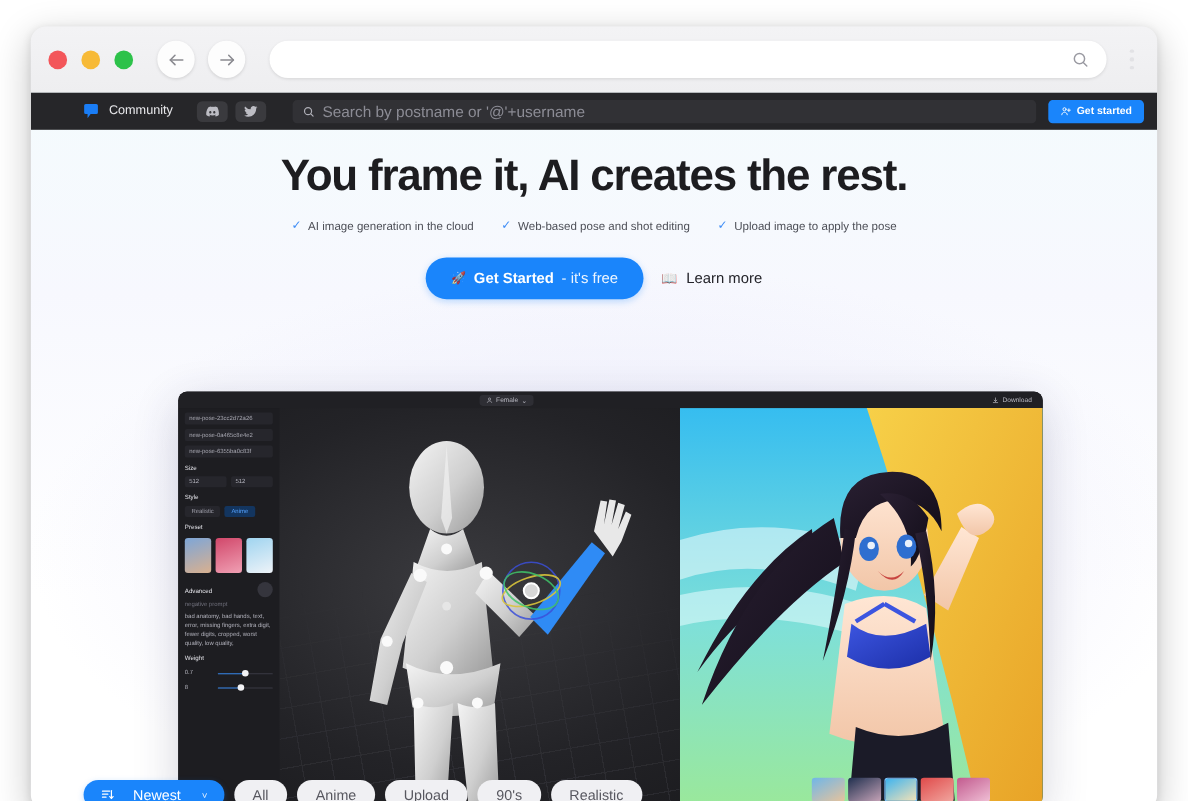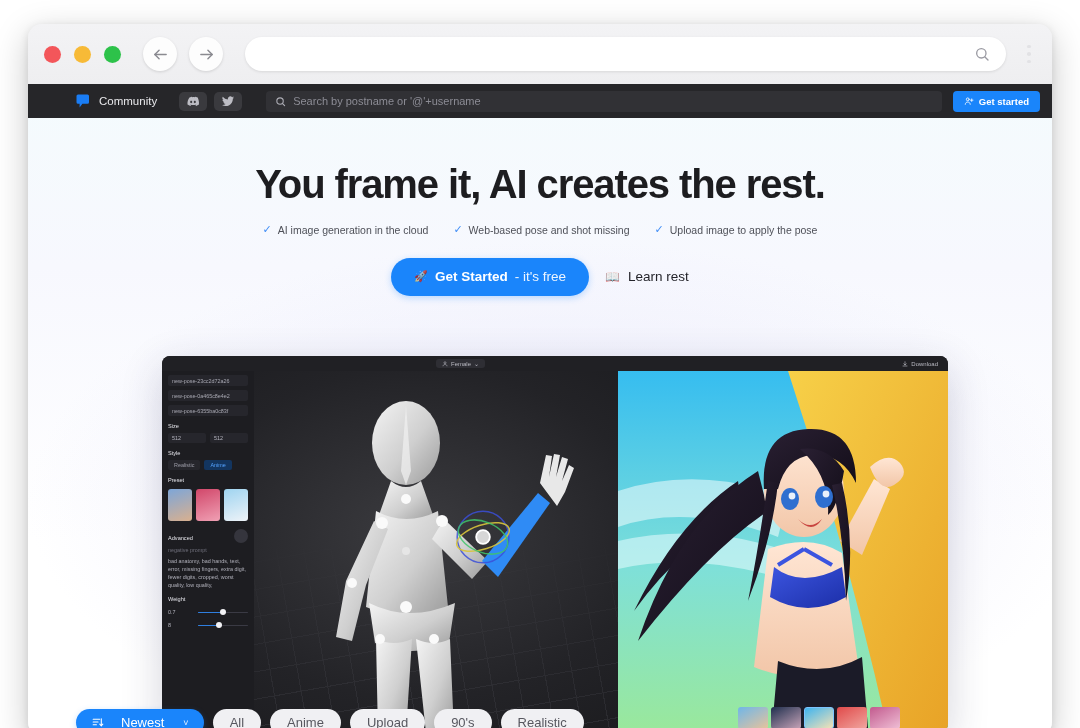--- a/index.html
+++ b/index.html
@@ -105,37 +105,37 @@
     max-width: 676px;
     height: 21px;
     background: #313135;
     border-radius: 4px;
     display: flex; align-items: center;
     gap: 7px;
     padding: 0 9px;
   }
   #nav-search .s-ico { color: #aeaeb6; display: flex; }
   #nav-search .s-ico svg { width: 11px; height: 11px; }
-  #nav-search .ph { font-size: 11px; color: #8c8c95; }
+  #nav-search .ph { font-size: 14px; color: #8c8c95; }
 
   #get-started-nav {
     margin-left: auto;
     background: #1a85fb;
     color: #fff;
     height: 21px;
     border-radius: 4px;
     padding: 0 11px;
     display: flex; align-items: center; gap: 5px;
     font-size: 9.5px; font-weight: bold;
     border: none; cursor: pointer;
   }
   #get-started-nav svg { width: 10px; height: 10px; }
 
   
-  #hero { padding-top: 20px; text-align: center; position: relative; margin-top: 24px; }
+  #hero { padding-top: 20px; text-align: center; position: relative; }
   #headline {
     font-size: 40px;
     font-weight: bold;
     color: #1d1d20;
     letter-spacing: -1.1px;
     line-height: 1.12;
   }
   #feature-list {
     margin-top: 17px;
     display: flex; justify-content: center;
@@ -401,37 +401,37 @@
     <div id="hero">
       <h1 id="headline">You frame it, AI creates the rest.</h1>
 
       <div id="feature-list">
         <div class="feature">
           <span class="chk">✓</span>
           <span>AI image generation in the cloud</span>
         </div>
         <div class="feature">
           <span class="chk">✓</span>
-          <span>Web-based pose and shot missing</span>
+          <span>Web-based pose and shot editing</span>
         </div>
         <div class="feature">
           <span class="chk">✓</span>
           <span>Upload image to apply the pose</span>
         </div>
       </div>
 
       <div id="cta-row">
         <button id="cta-primary">
           <span class="rocket">🚀</span>
           <span class="lbl">Get Started</span>
           <span class="sub">- it's free</span>
         </button>
         <button id="cta-secondary">
           <span class="book">📖</span>
-          <span>Learn rest</span>
+          <span>Learn more</span>
         </button>
       </div>
     </div>
 
     <div id="app-shot">
 
       <div id="app-topbar">
         <div class="gender-pill seg">
           <svg viewBox="0 0 24 24" width="6" height="6" fill="none" stroke="#b9b9c2" stroke-width="2.4">
               <circle cx="12" cy="7" r="4"></circle>

